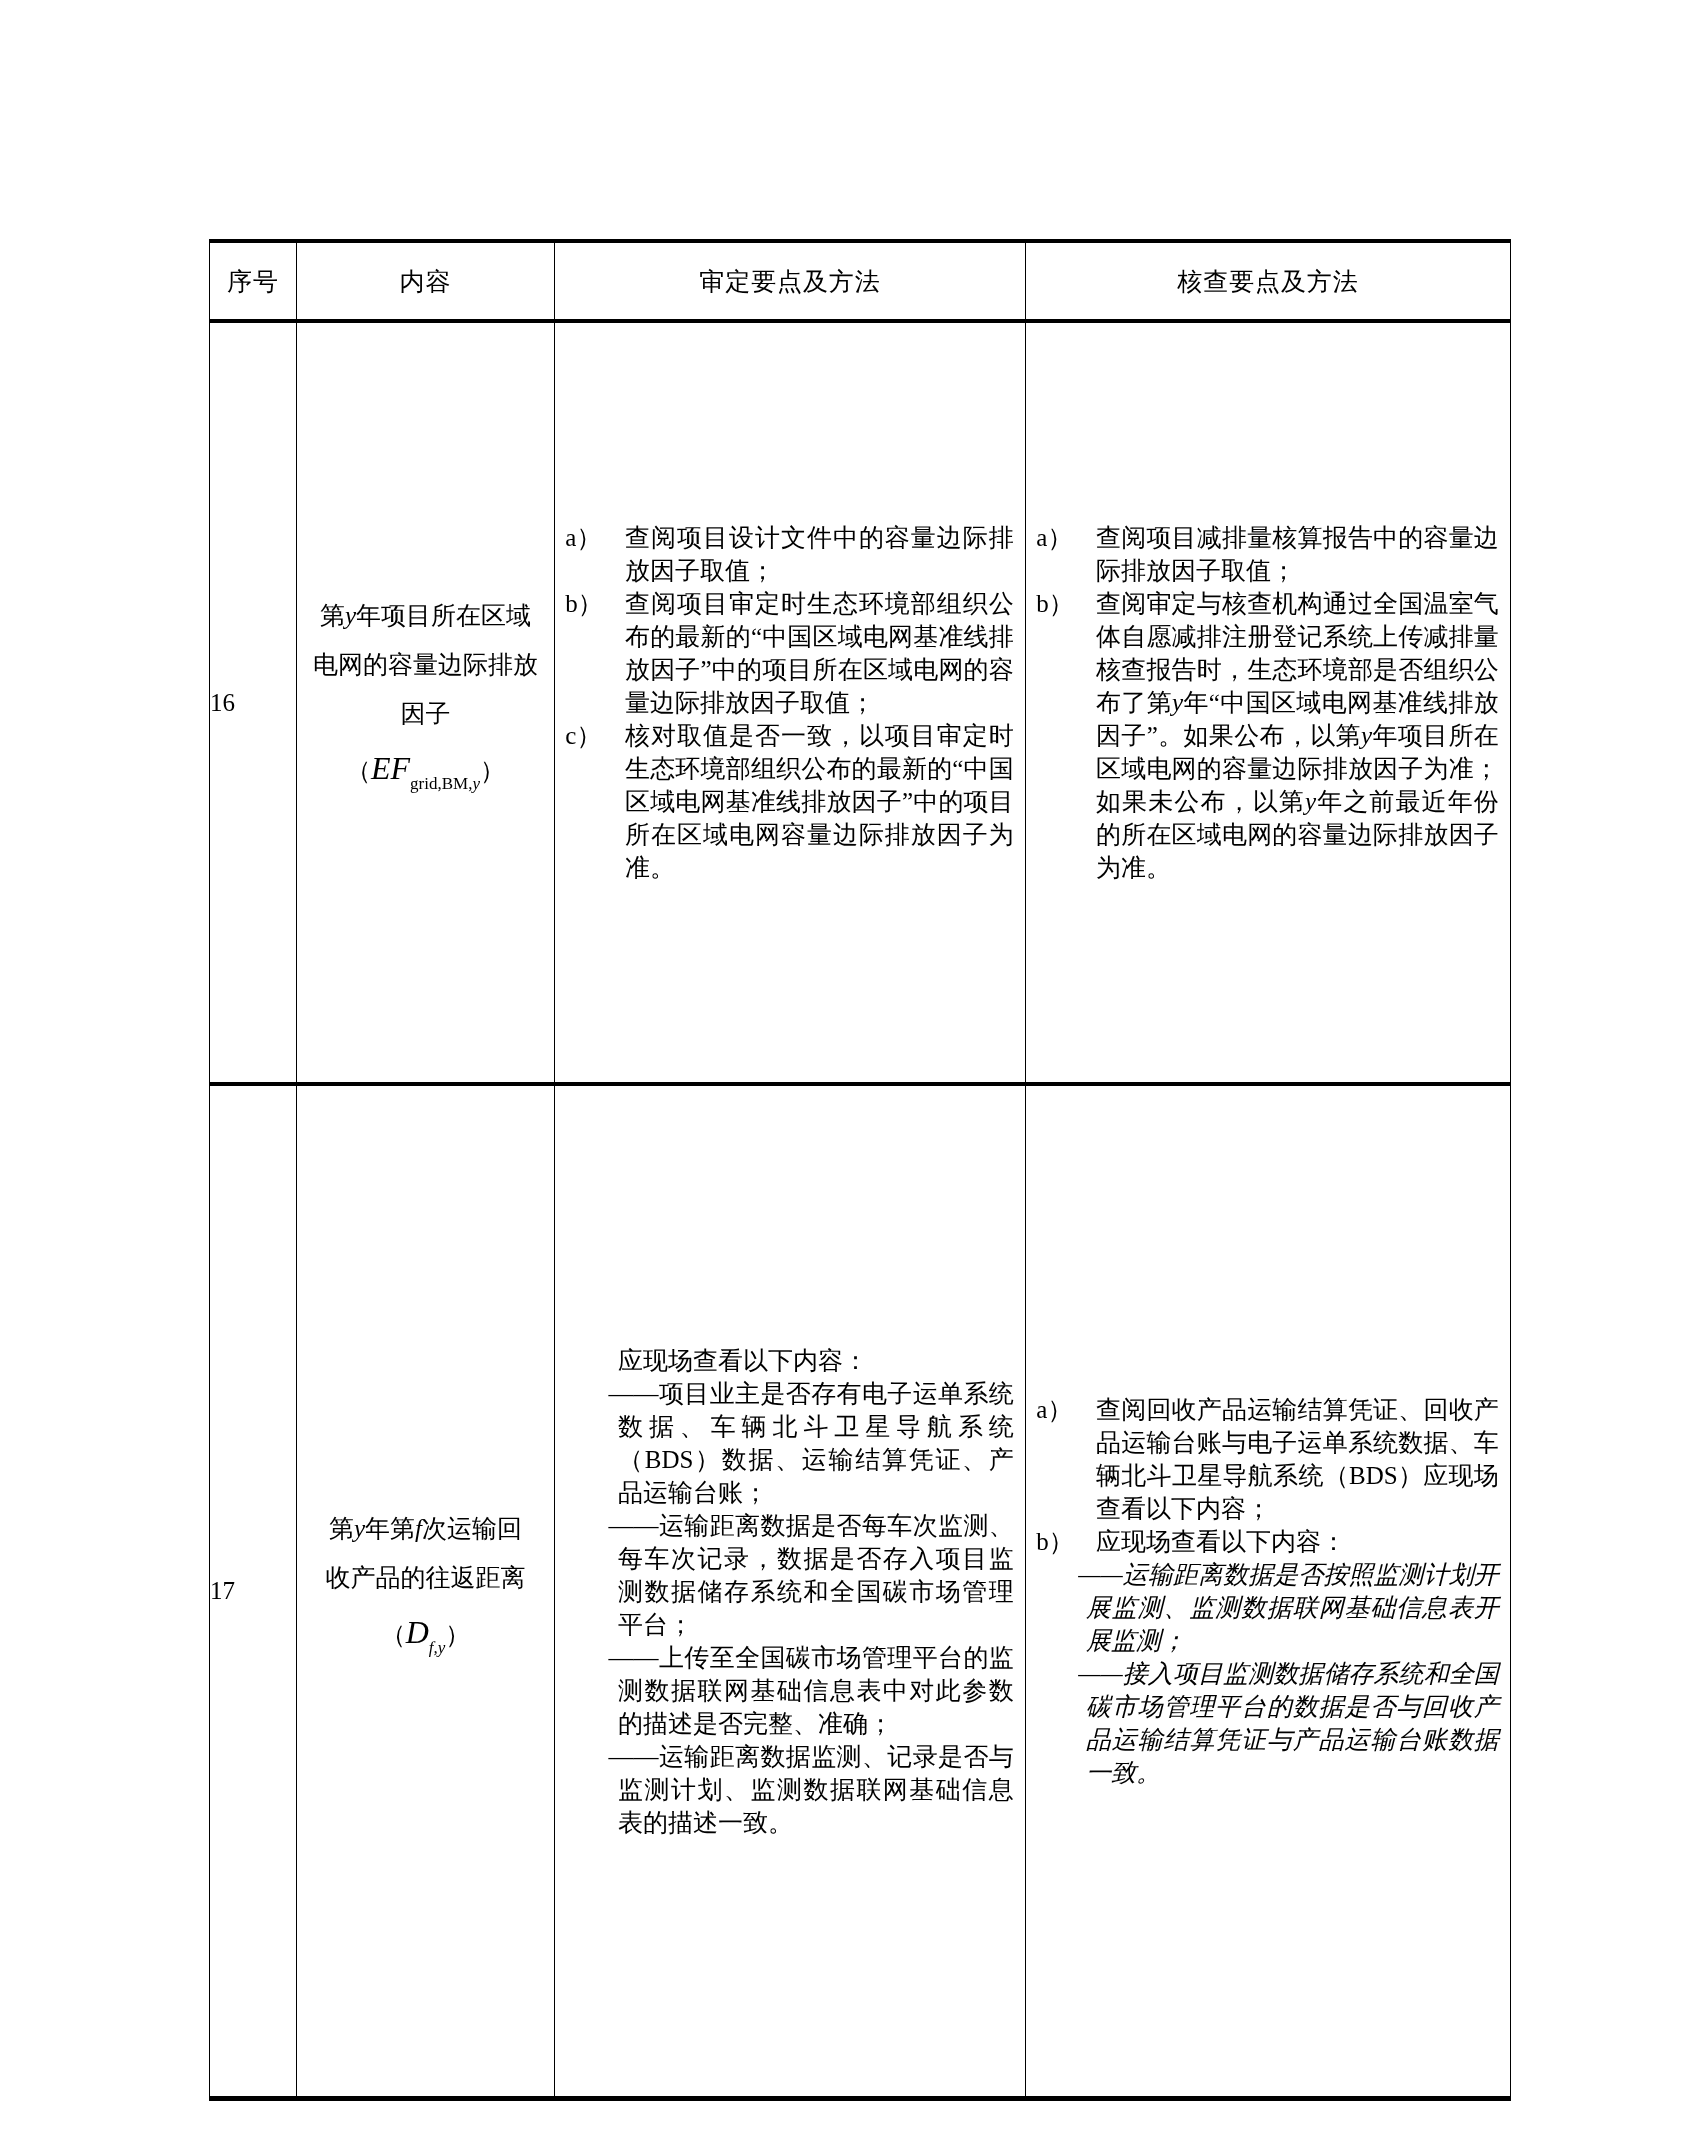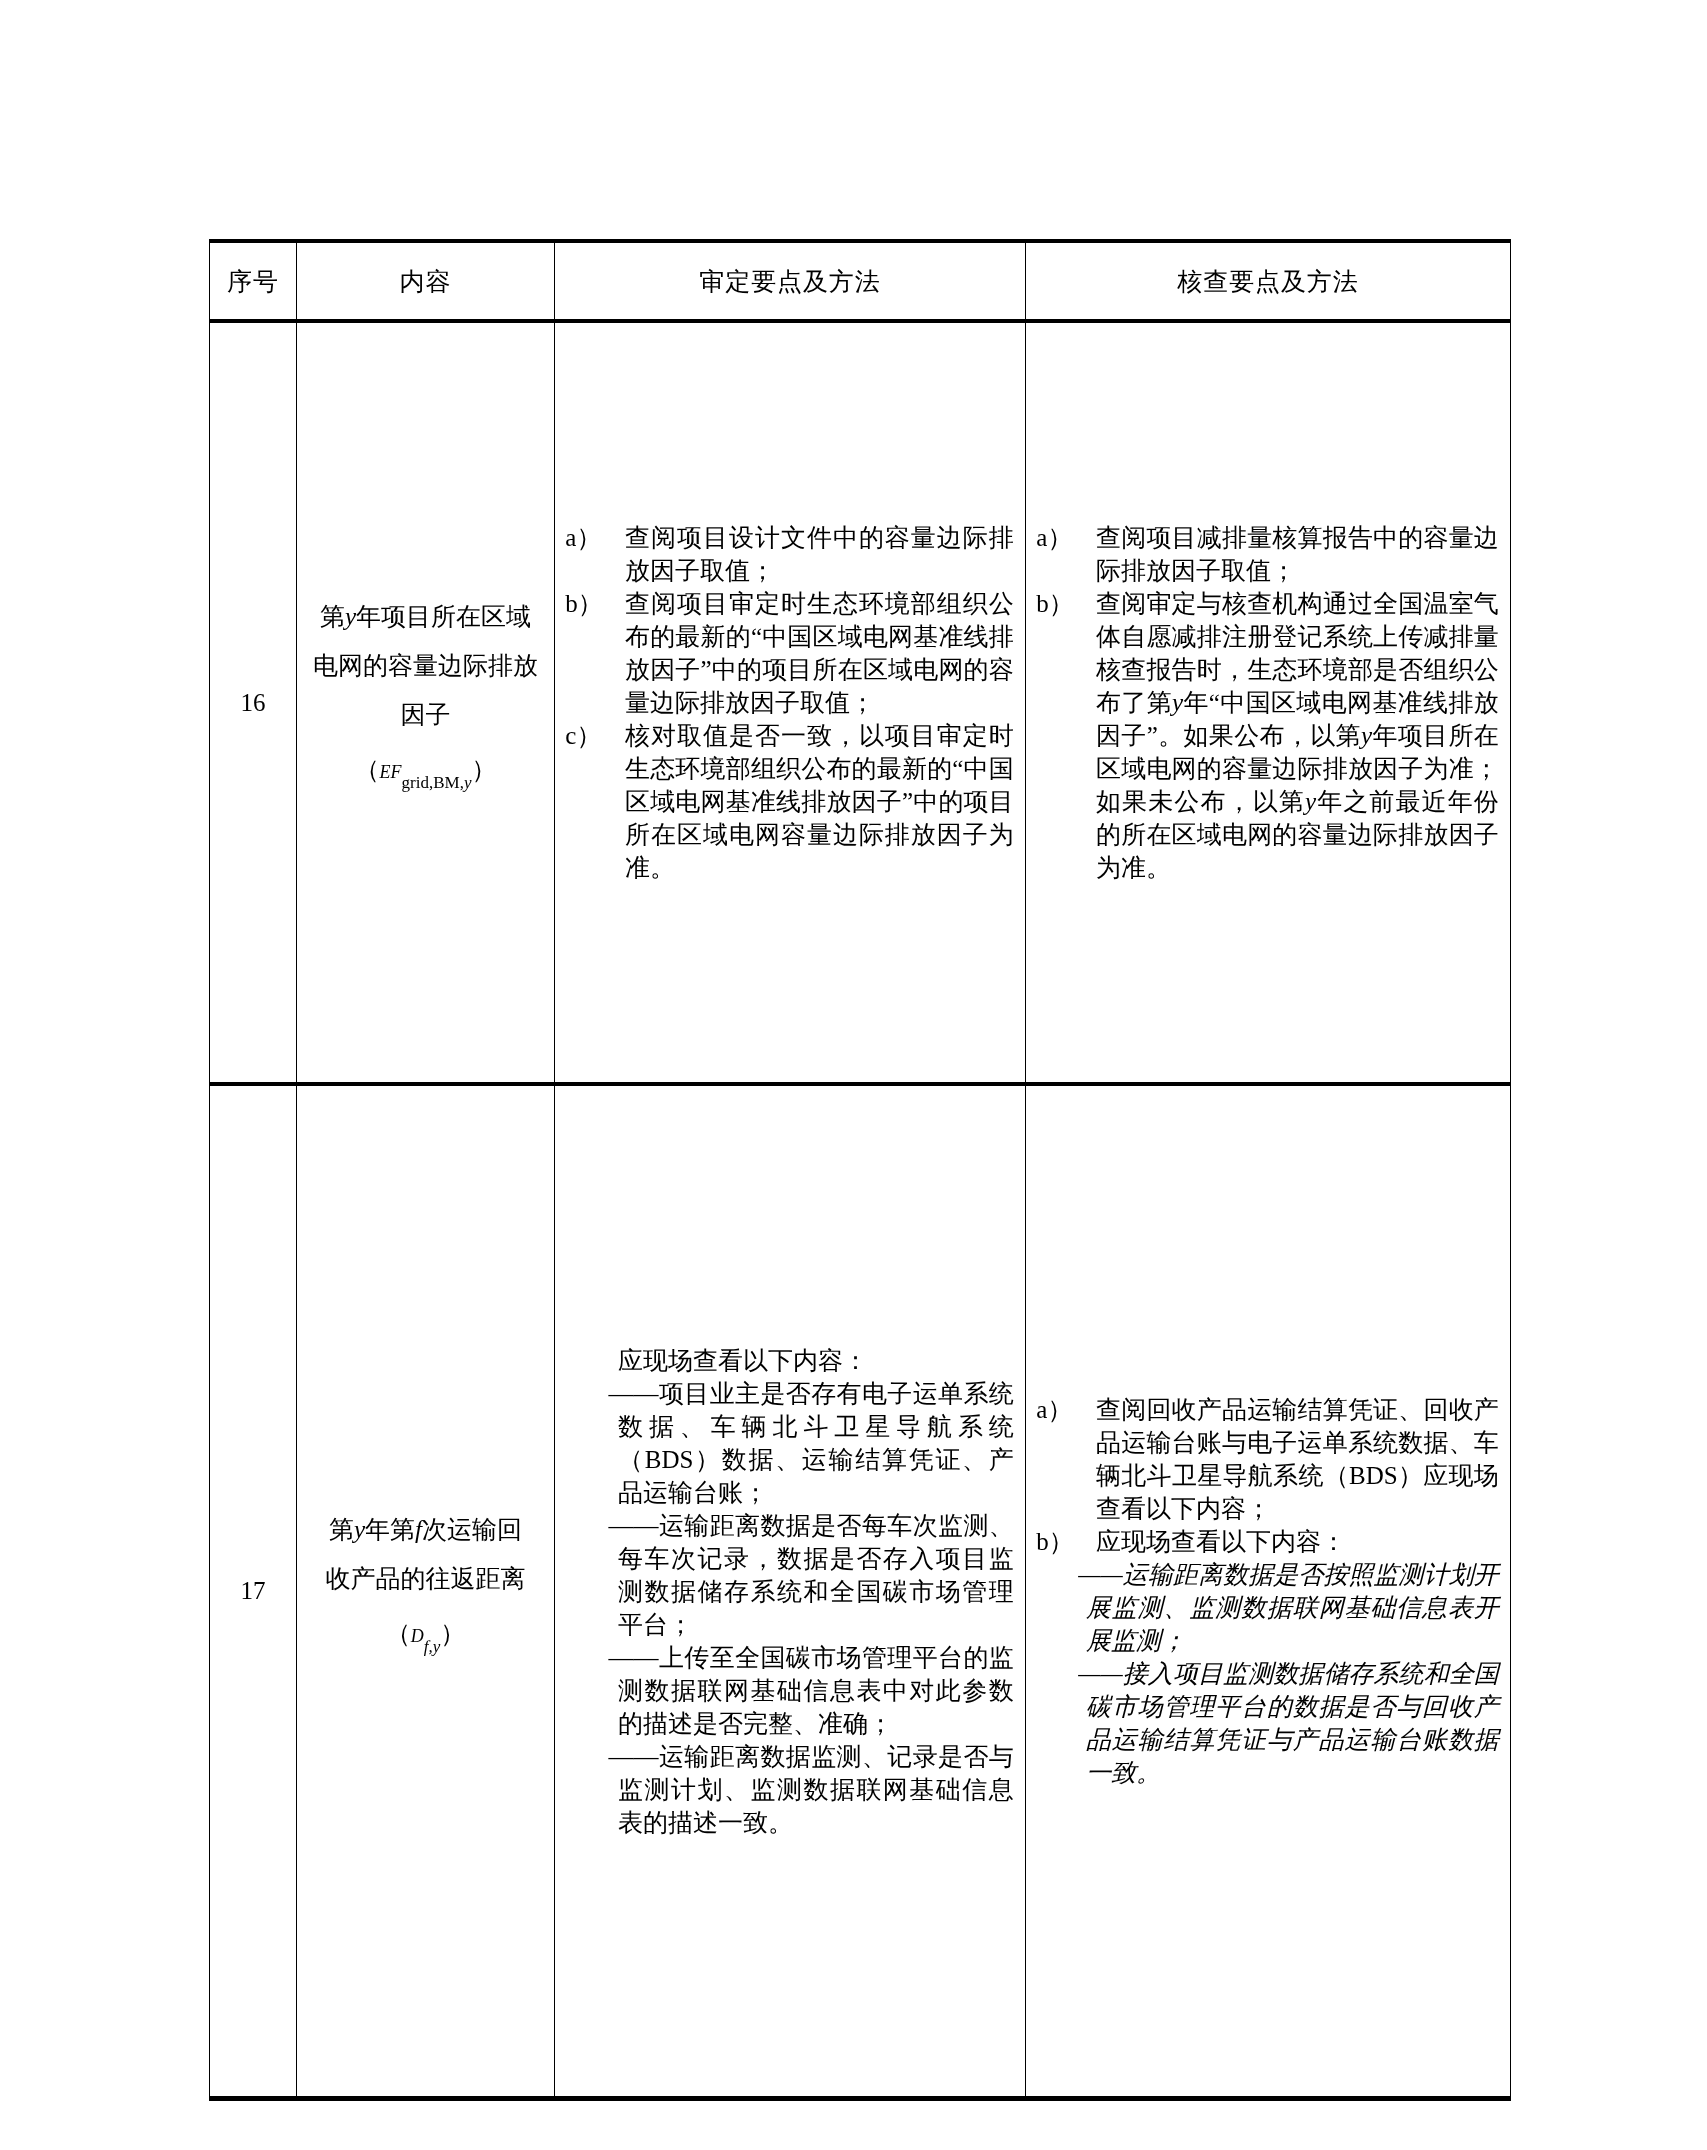--- a/index.html
+++ b/index.html
@@ -46,41 +46,41 @@
   
   .th {
     align-items: center;
     text-align: left;
     font-size: 25px;
     letter-spacing: 0.9px;
   }
 
   
   .num-cell {
-    align-items: center;
+    align-items: flex-start;
     font-size: 25px;
   }
 
   
   .content-cell {
     align-items: center;
     text-align: center;
     font-size: 25px;
     padding: 0 6px;
   }
   .content-cell p { margin: 8px; line-height: 33px; text-align: right; }
   .content-cell .formula-line {
     margin-top: 6.9px;
     line-height: 47px;
     white-space: nowrap;
   }
   .var { font-style: italic; font-family: "Liberation Serif", "DejaVu Serif", serif; }
   .formula-base {
     font-style: italic;
-    font-size: 18px;
+    font-size: 32px;
   }
   .formula-sub {
     font-size: 17px;
     vertical-align: -9.5px;
   }
 
   
   .text-cell {
     font-size: 25px;
     line-height: 33px;

